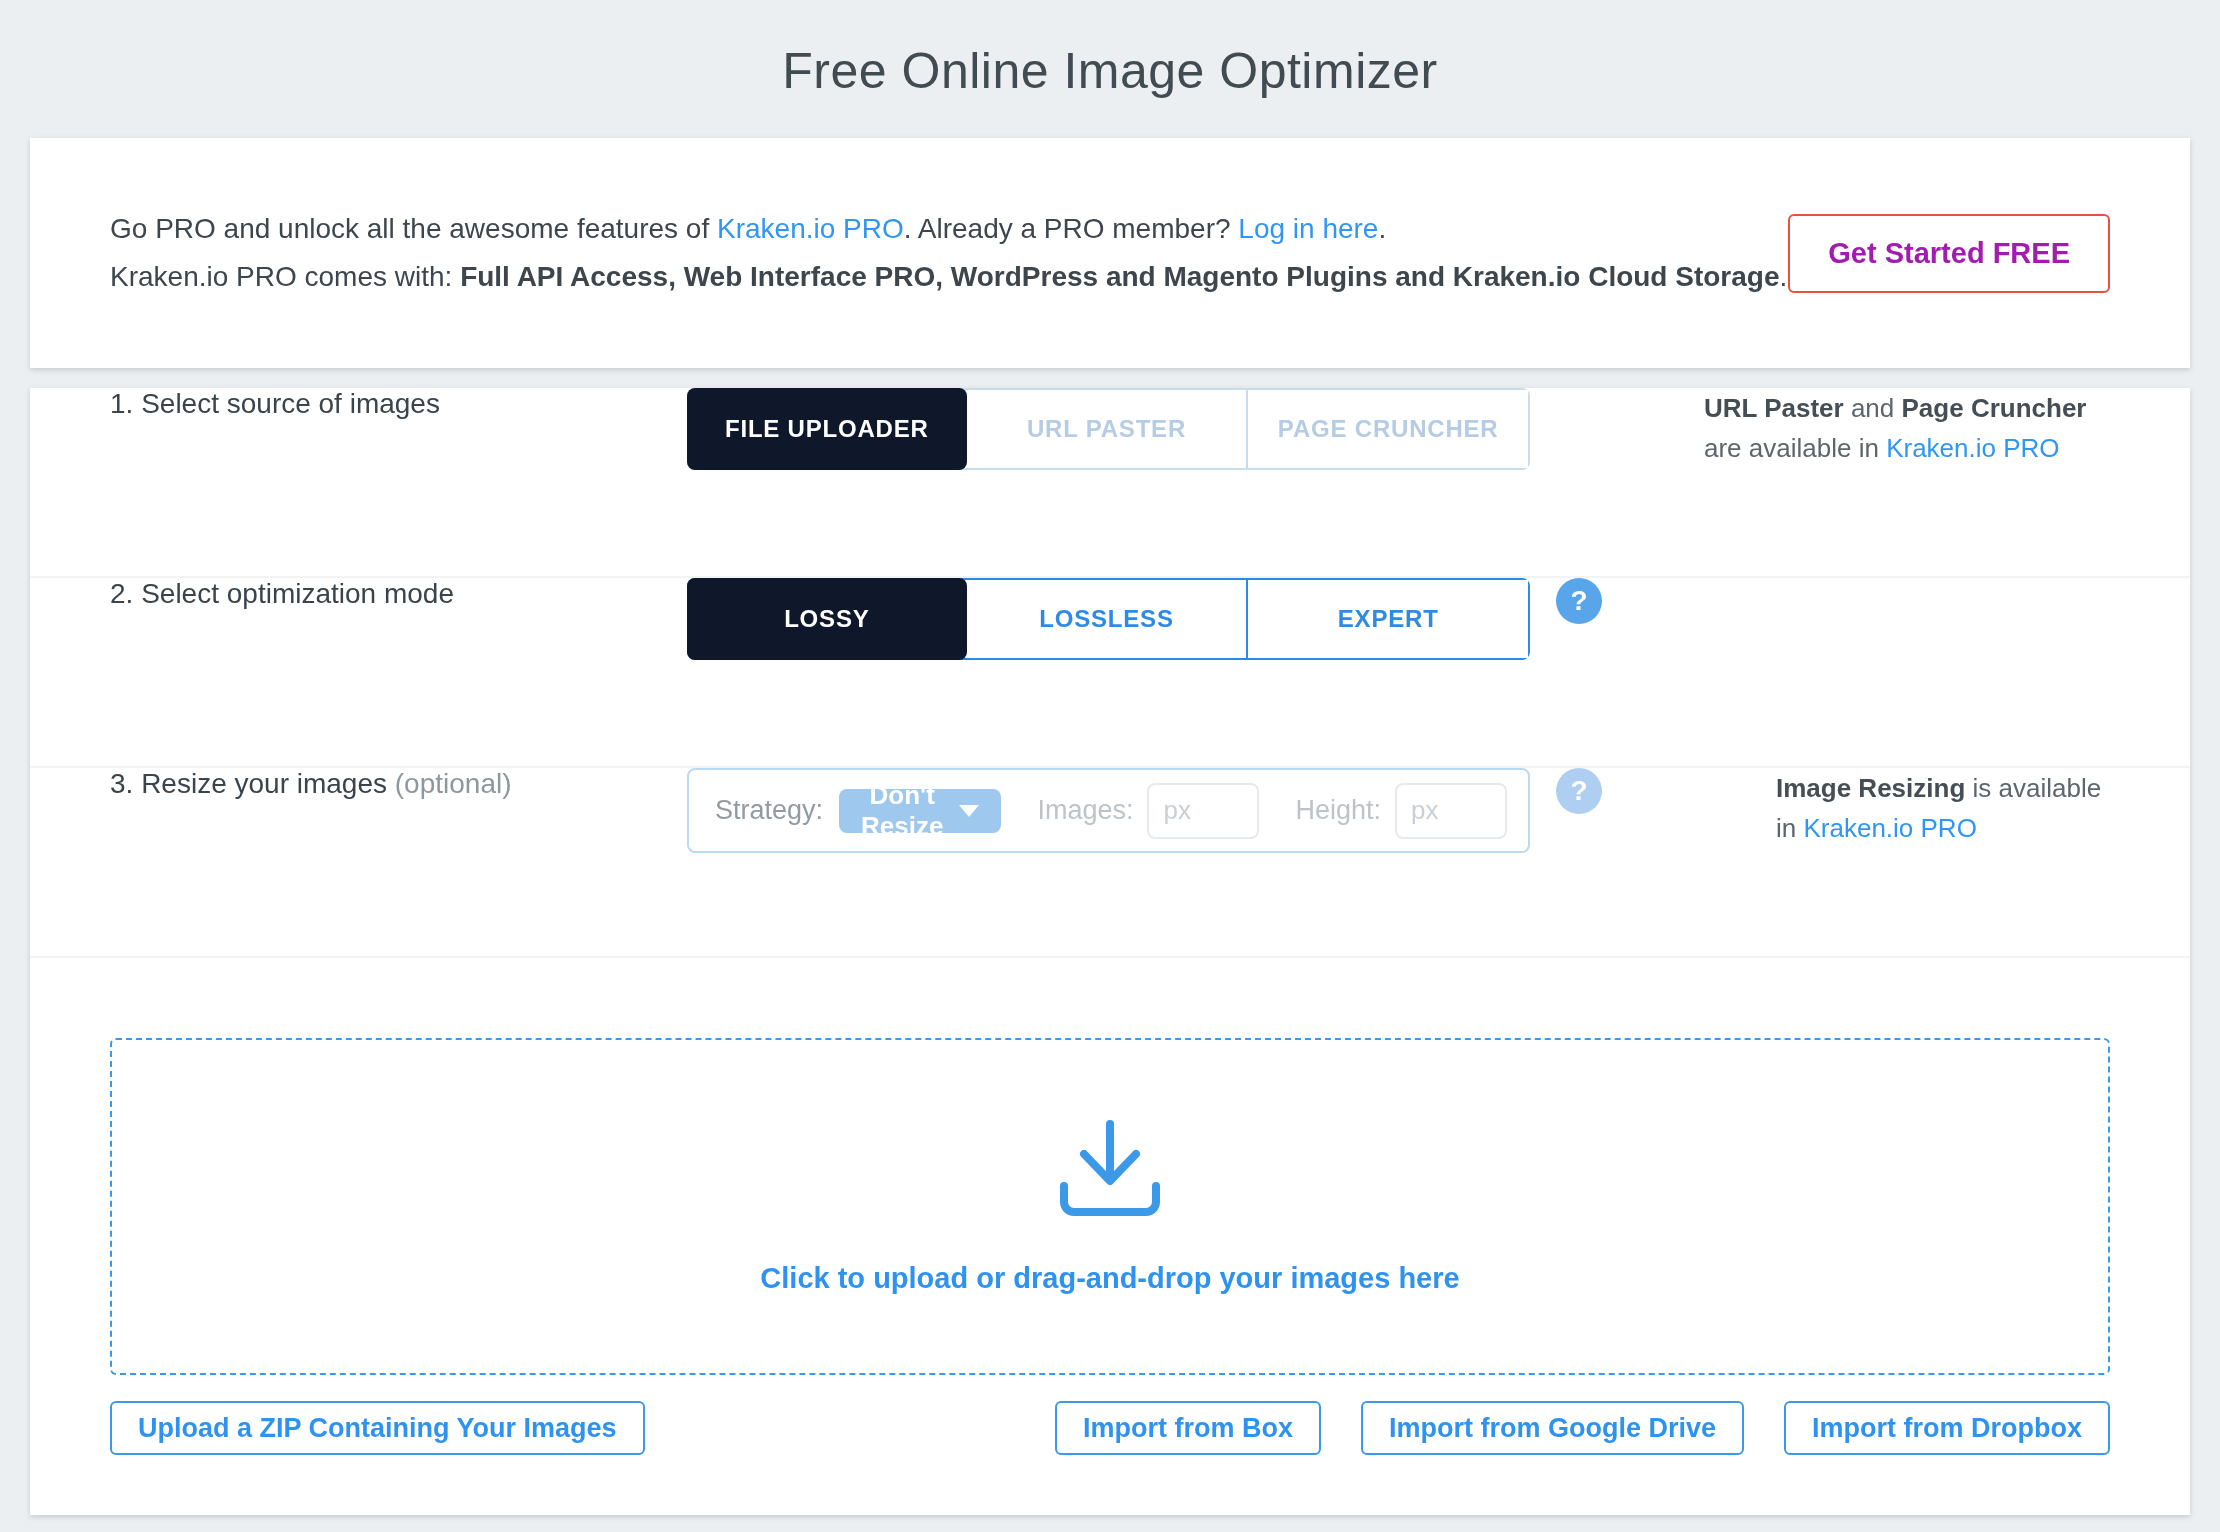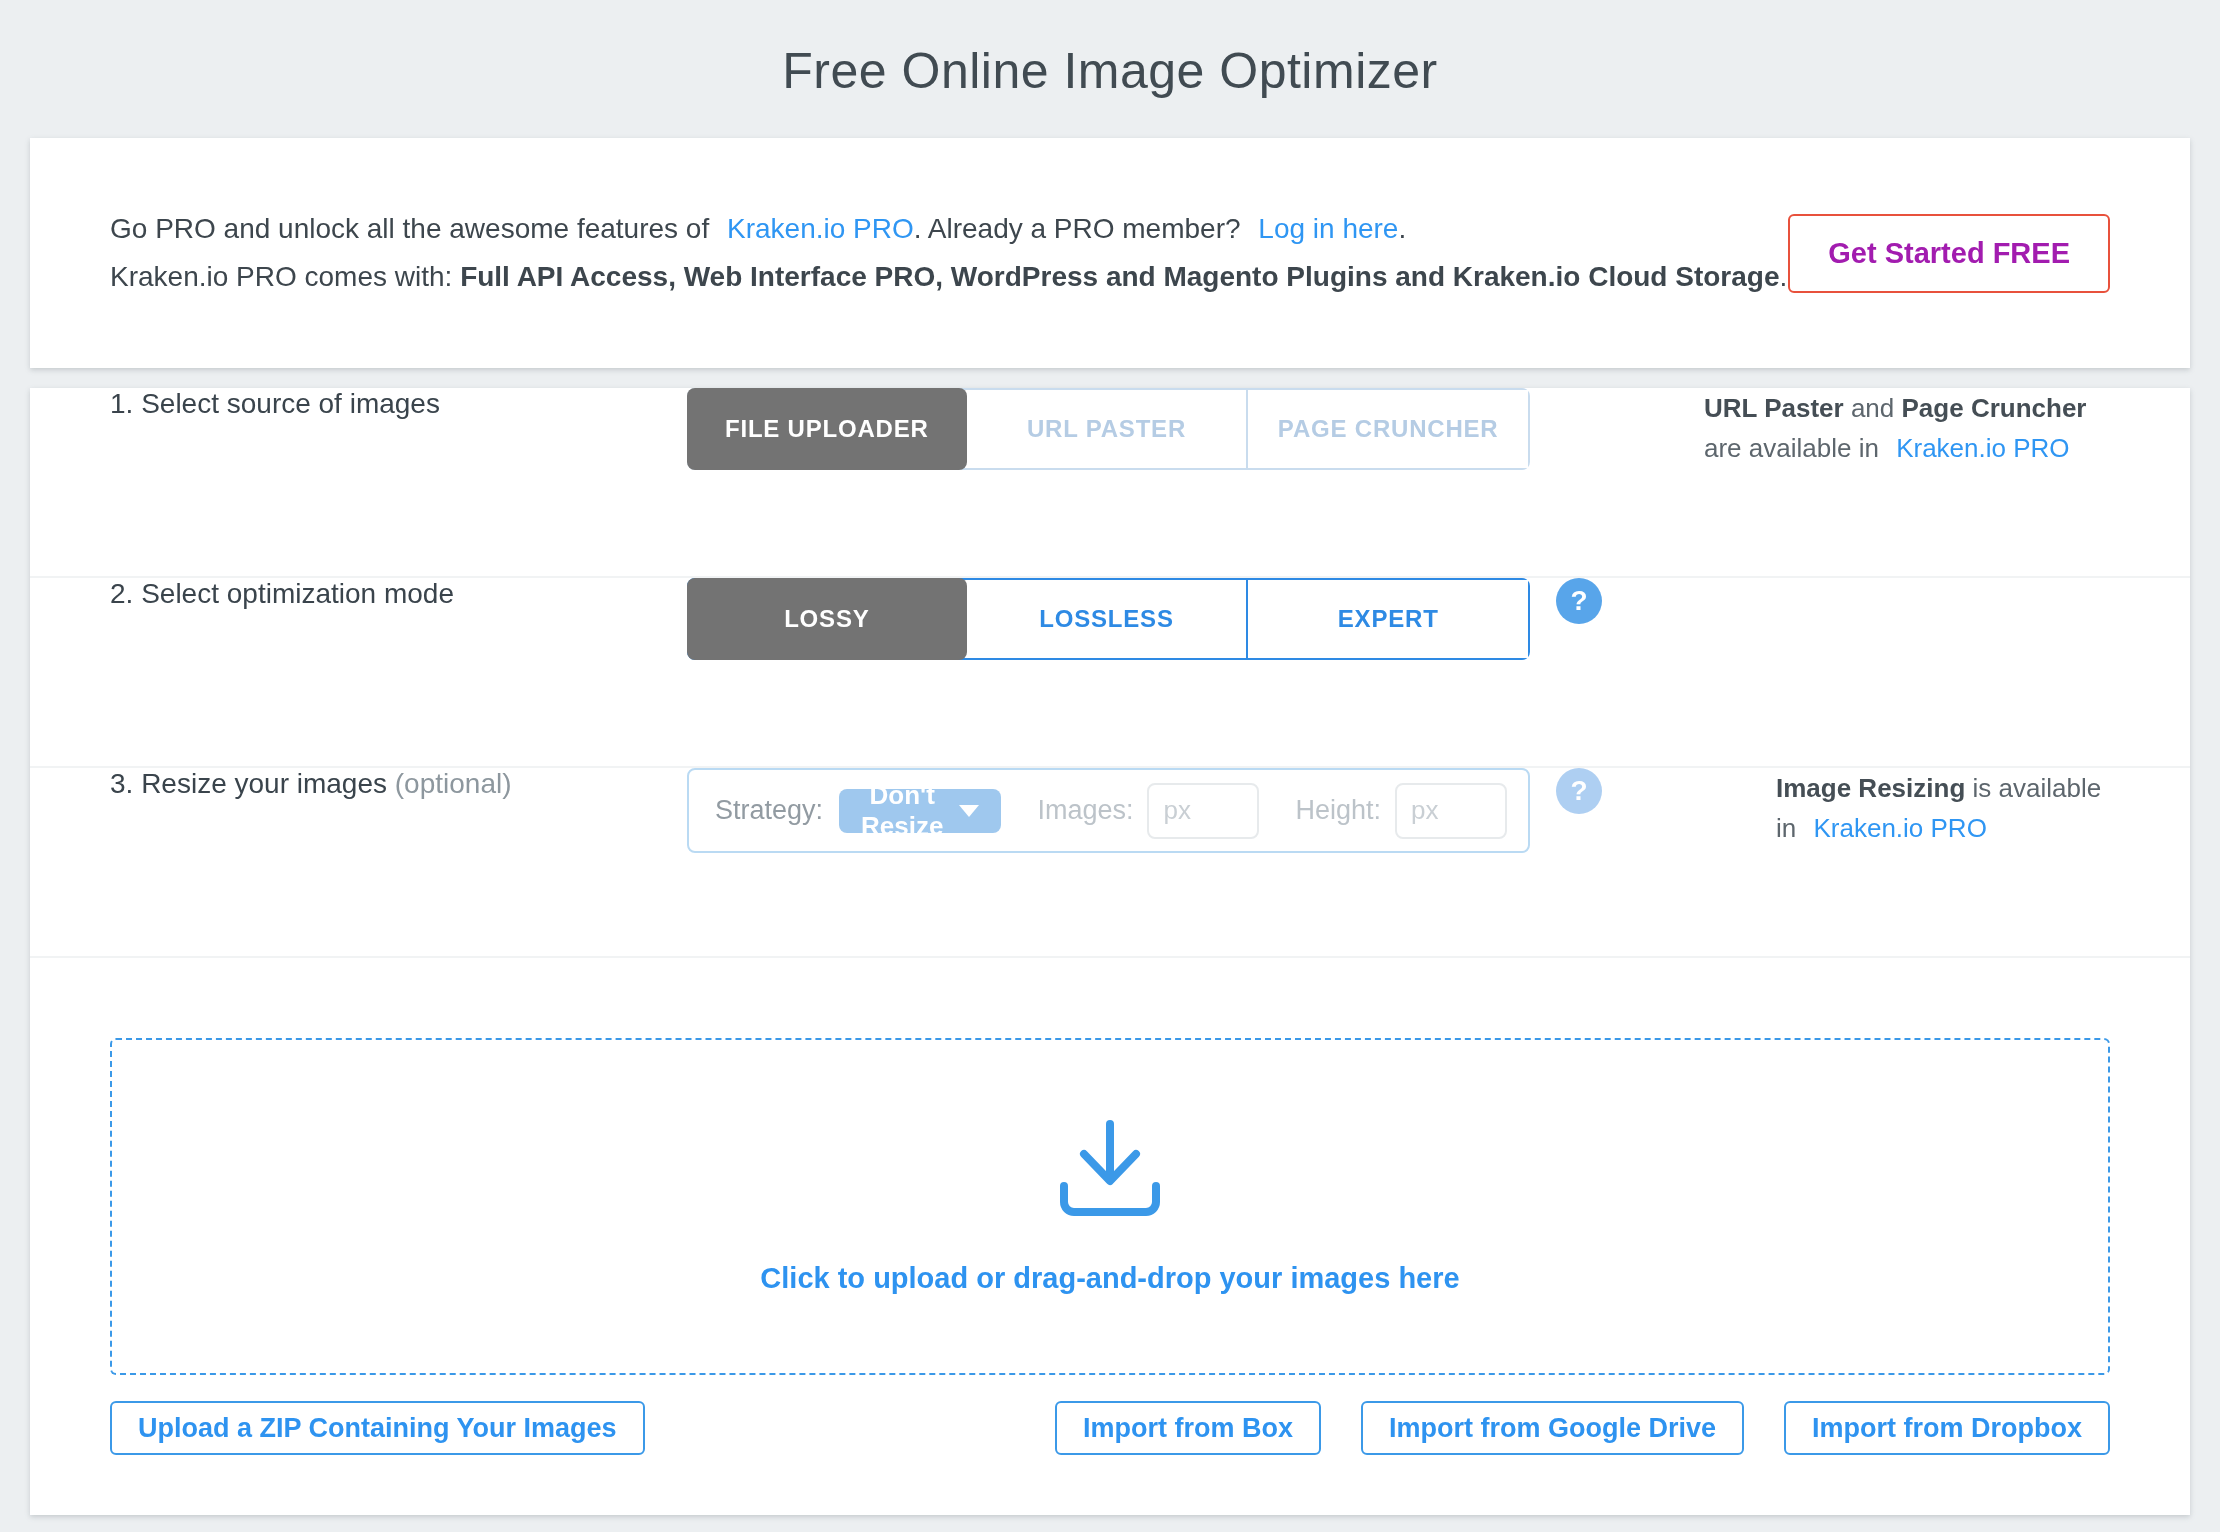--- a/index.html
+++ b/index.html
@@ -25,21 +25,21 @@
   }
   
   .pro-banner {
     height:230px;
     display:flex;
     align-items:center;
     padding:0 80px;
     margin-bottom:20px;
   }
   .pro-text { font-size:28px; line-height:48px; color:#3d464d; }
-  .link { color:#2f96f3; text-decoration:none; cursor:pointer;margin-left:10px; }
+  .link { color:#2f96f3; text-decoration:none; cursor:pointer; }
   .bold { font-weight:bold; }
   .cta-button {
     margin-left:auto;
     flex-shrink:0;
     background:#fff;
     border:2px solid #e8513c;
     color:#a21caf;
     border-radius:6px;
     font-family:inherit;
     font-size:29px;
@@ -79,21 +79,21 @@
     letter-spacing:0.8px;
     background:#fff;
     cursor:pointer;
     user-select:none;
   }
   .src  .tab { color:#b5cce4; }
   .mode .tab { color:#2e8ae4; }
   .src  .tab + .tab { border-left:2px solid #c9dcee; }
   .mode .tab + .tab { border-left:2px solid #2e8ae4; }
   .tab.active {
-    background:#737373;
+    background:#0f172a;
     color:#fff;
     border-radius:8px;
     margin:-2px 0 -2px -2px;
   }
   .tab.active + .tab { border-left:none; }
   
   .help-icon {
     width:46px; height:46px;
     border-radius:50%;
     background:#58a5ea;

